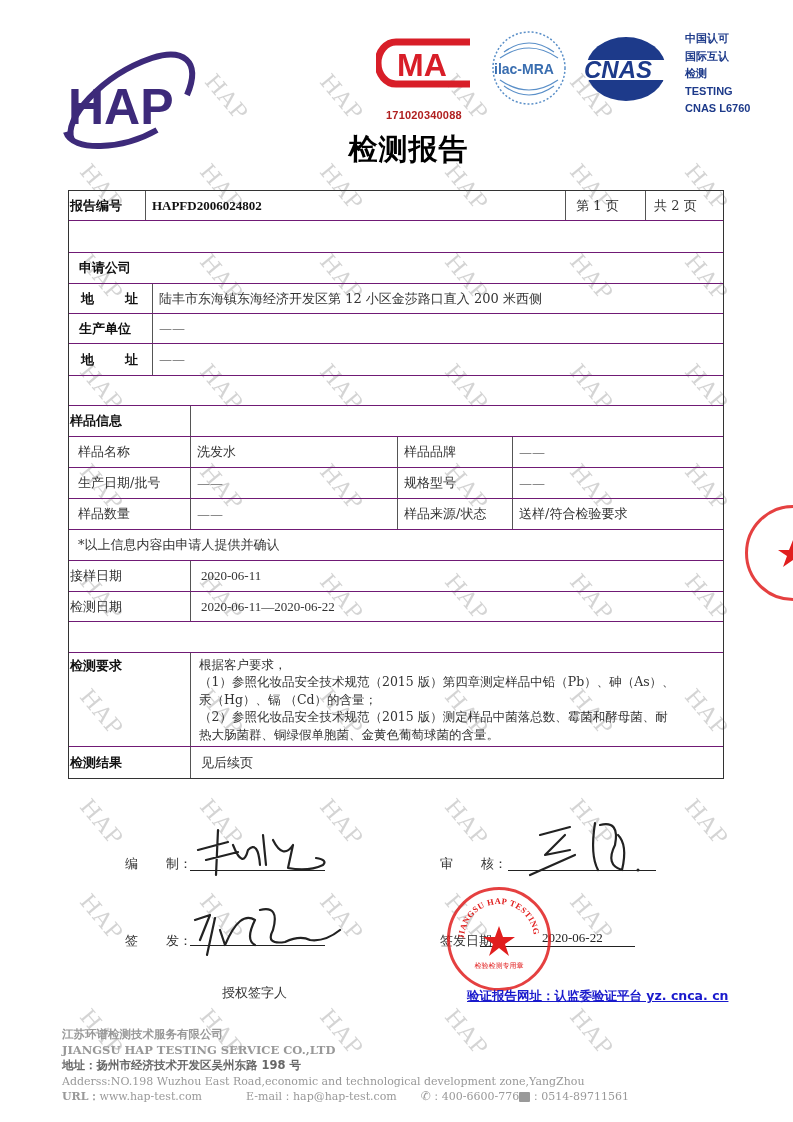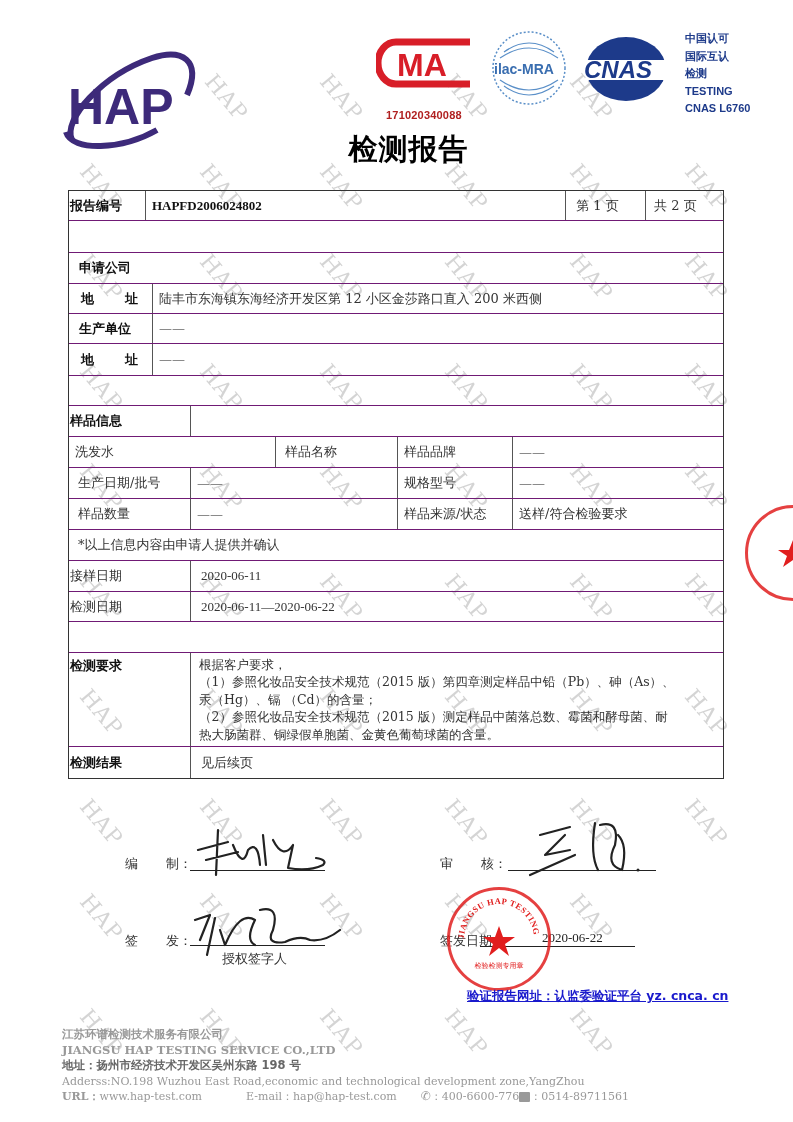--- a/index.html
+++ b/index.html
@@ -185,22 +185,22 @@
     </div>
     <div class="cell val gray" style="flex:1">——</div>
   </div>
   <div class="row" style="height:30px"></div>
 
   <div class="row" style="height:31px">
     <div class="cell lbl-b" style="width:122px;padding-left:1px">样品信息</div>
     <div class="cell" style="flex:1"></div>
   </div>
   <div class="row" style="height:31px">
+    <div class="cell lbl" style="width:122px;padding-left:9px">样品名称</div>
     <div class="cell val" style="width:207px">洗发水</div>
-    <div class="cell lbl" style="width:122px;padding-left:9px">样品名称</div>
     <div class="cell lbl" style="width:115px">样品品牌</div>
     <div class="cell val gray" style="flex:1">——</div>
   </div>
   <div class="row" style="height:31px">
     <div class="cell lbl" style="width:122px;padding-left:9px">生产日期/批号</div>
     <div class="cell val gray" style="width:207px">——</div>
     <div class="cell lbl" style="width:115px">规格型号</div>
     <div class="cell val gray" style="flex:1">——</div>
   </div>
   <div class="row" style="height:31px">
@@ -255,21 +255,21 @@
   <circle cx="128" cy="55" r="1.5" fill="#222"></circle>
 </svg>
 
 <div class="abs sig-label" style="left:125px;top:932px">
   <span>签</span><span style="display:inline-block;width:28px"></span><span>发：</span>
 </div>
 <div class="abs line" style="left:190px;top:945px;width:135px"></div>
 <svg class="abs" style="left:185px;top:900px" width="160" height="60">
   <path class="signature" d="M10 20 L25 15 L15 40 M30 18 L22 55 M35 30 L40 45 Q55 10 70 20 Q60 40 70 45 M75 10 Q95 5 88 30 Q80 45 100 42 Q115 35 125 40 Q140 42 155 30"></path>
 </svg>
-<div class="abs sig-label" style="left:222px;top:950px">授权签字人</div>
+<div class="abs sig-label" style="left:222px;top:984px">授权签字人</div>
 
 <div class="abs sig-label" style="left:440px;top:932px">签发日期</div>
 <div class="abs line" style="left:480px;top:946px;width:155px"></div>
 <div class="abs sig-label" style="left:542px;top:930px;font-family:'Liberation Serif',serif;color:#222">2020-06-22</div>
 
 <div class="stamp" style="left:447px;top:887px;width:104px;height:104px">
   <svg width="98" height="98" viewBox="0 0 98 98" style="position:absolute;left:0;top:0">
     <defs>
         <path id="arc1" d="M 14 49 A 35 35 0 1 1 84 49"></path>
       </defs>

